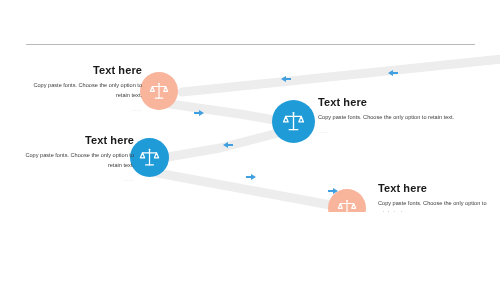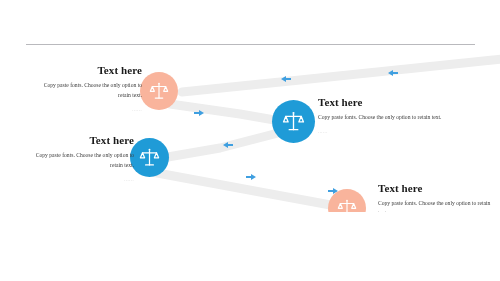--- a/index.html
+++ b/index.html
@@ -6,21 +6,21 @@
     margin: 0;
     padding: 0;
     background: #ffffff;
   }
   #slide {
     position: relative;
     width: 500px;
     height: 212px;
     background: #ffffff;
     overflow: hidden;
-    font-family: Liberation Serif, serif;
+    font-family: Liberation Sans, sans-serif;
   }
 
   
   .top-rule {
     position: absolute;
     left: 26px;
     top: 44px;
     width: 449px;
     height: 1px;
     background: #b9b9bd;

